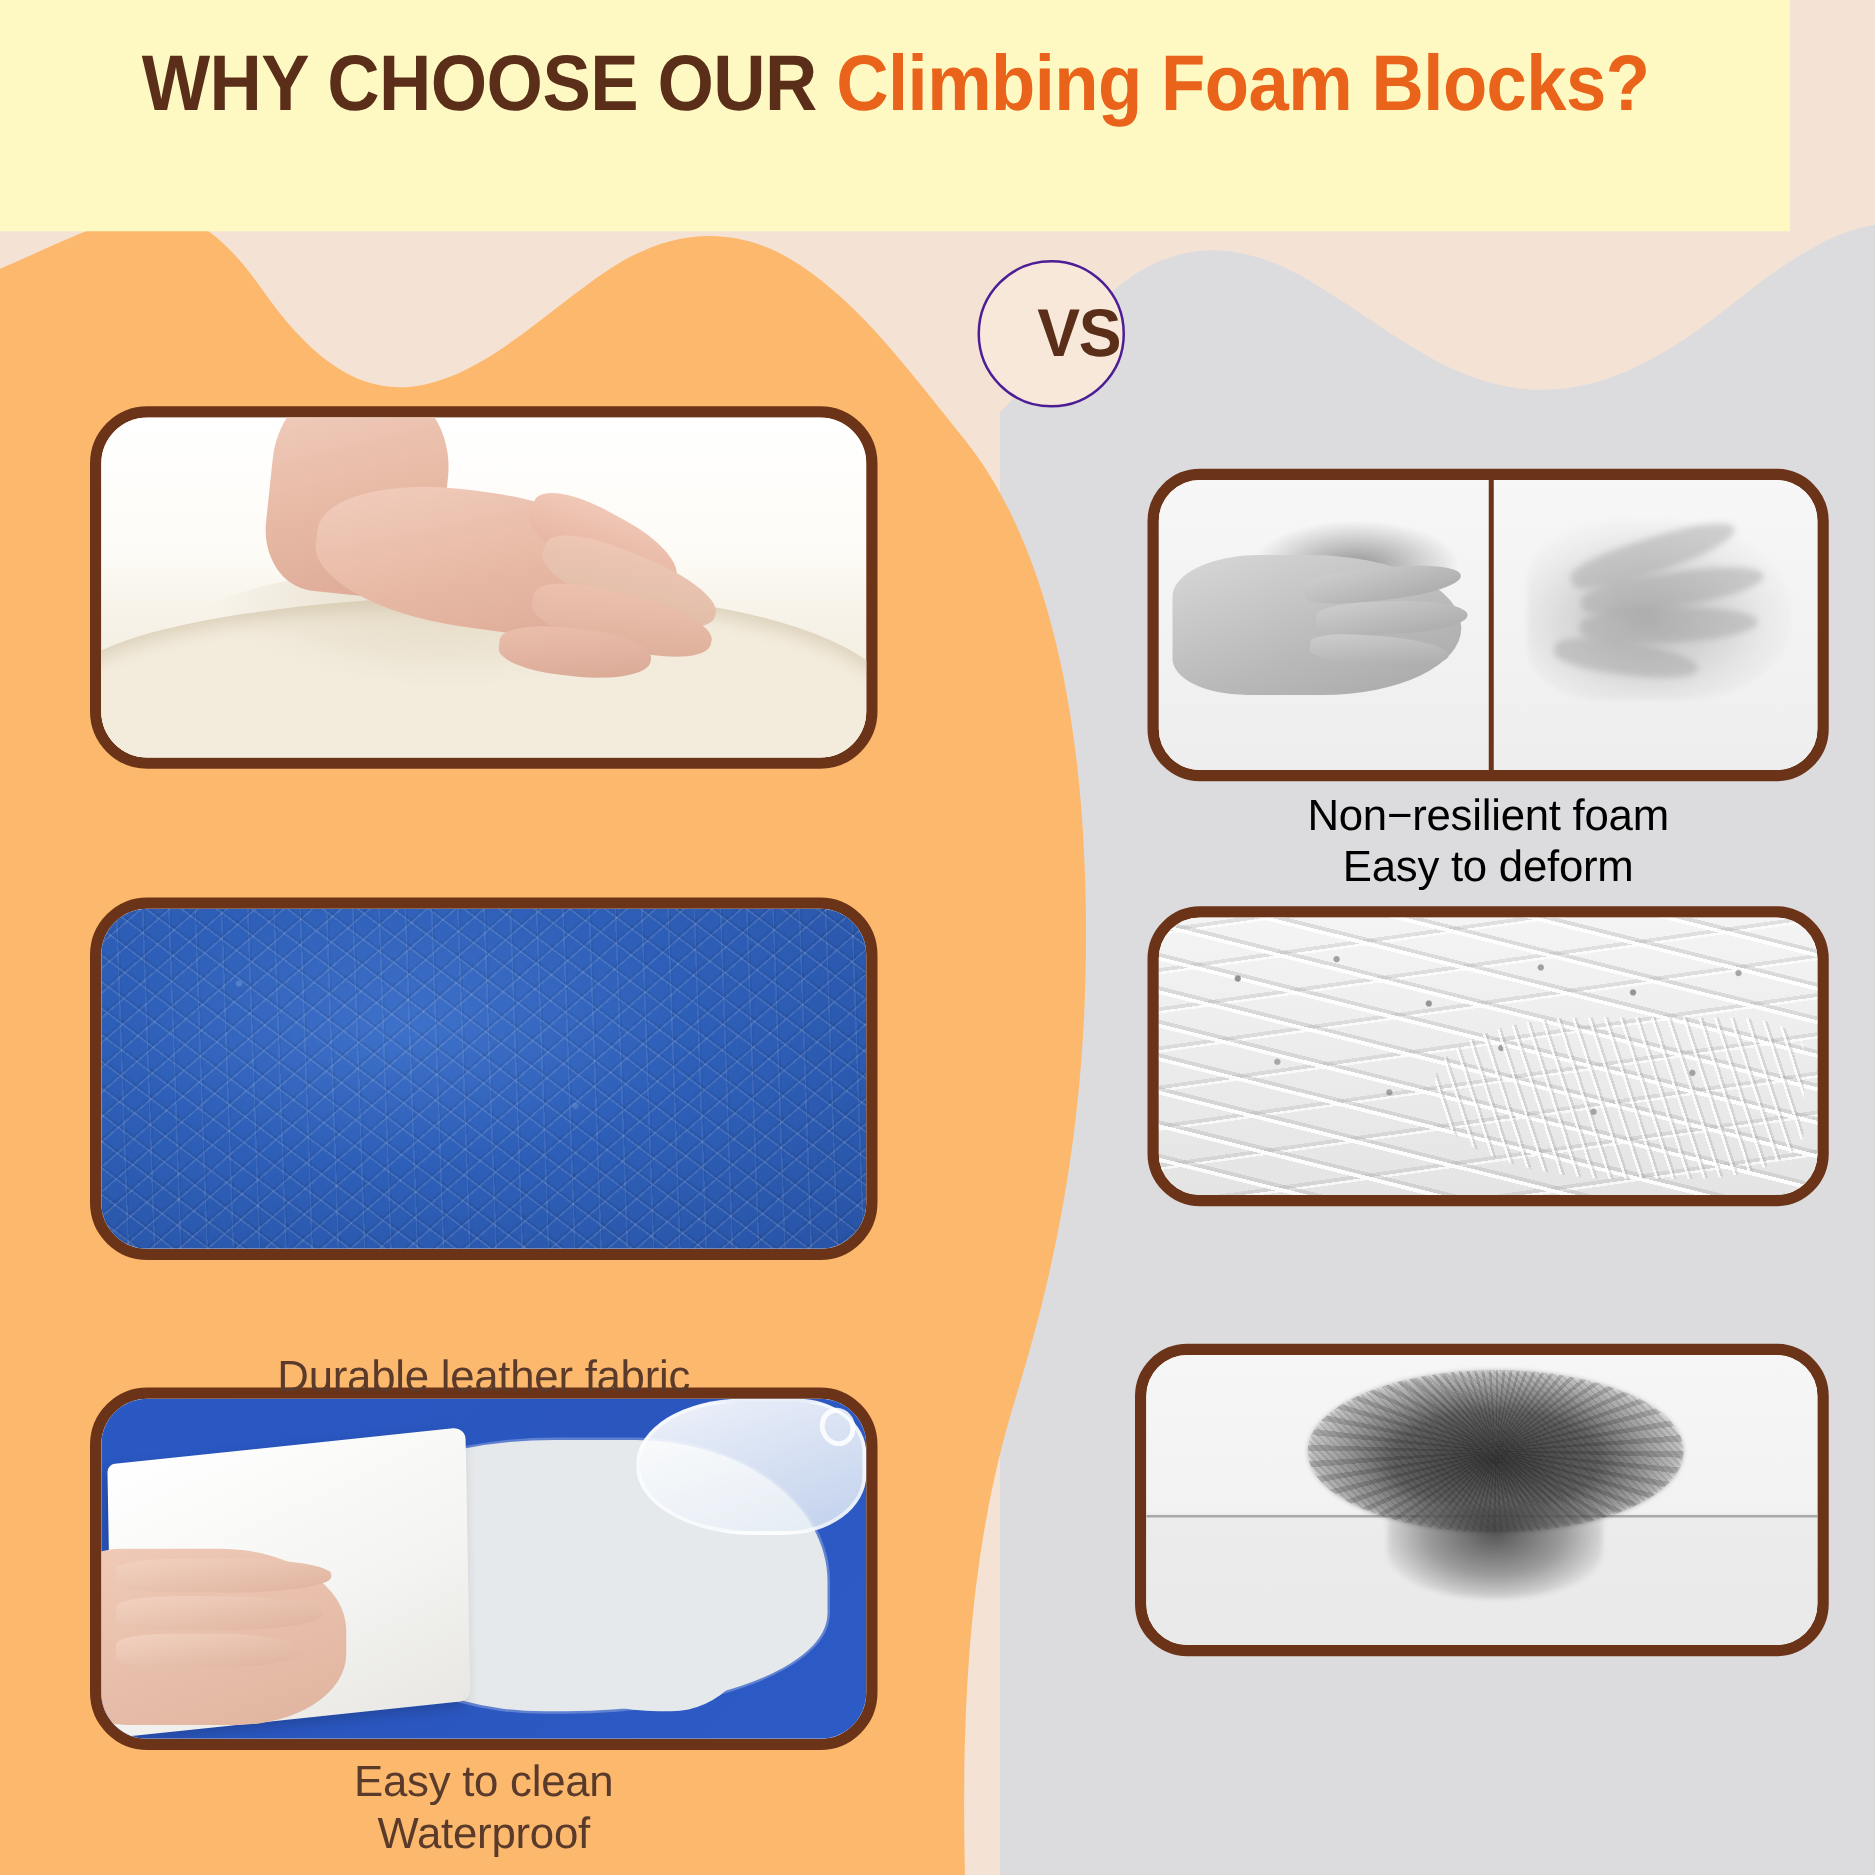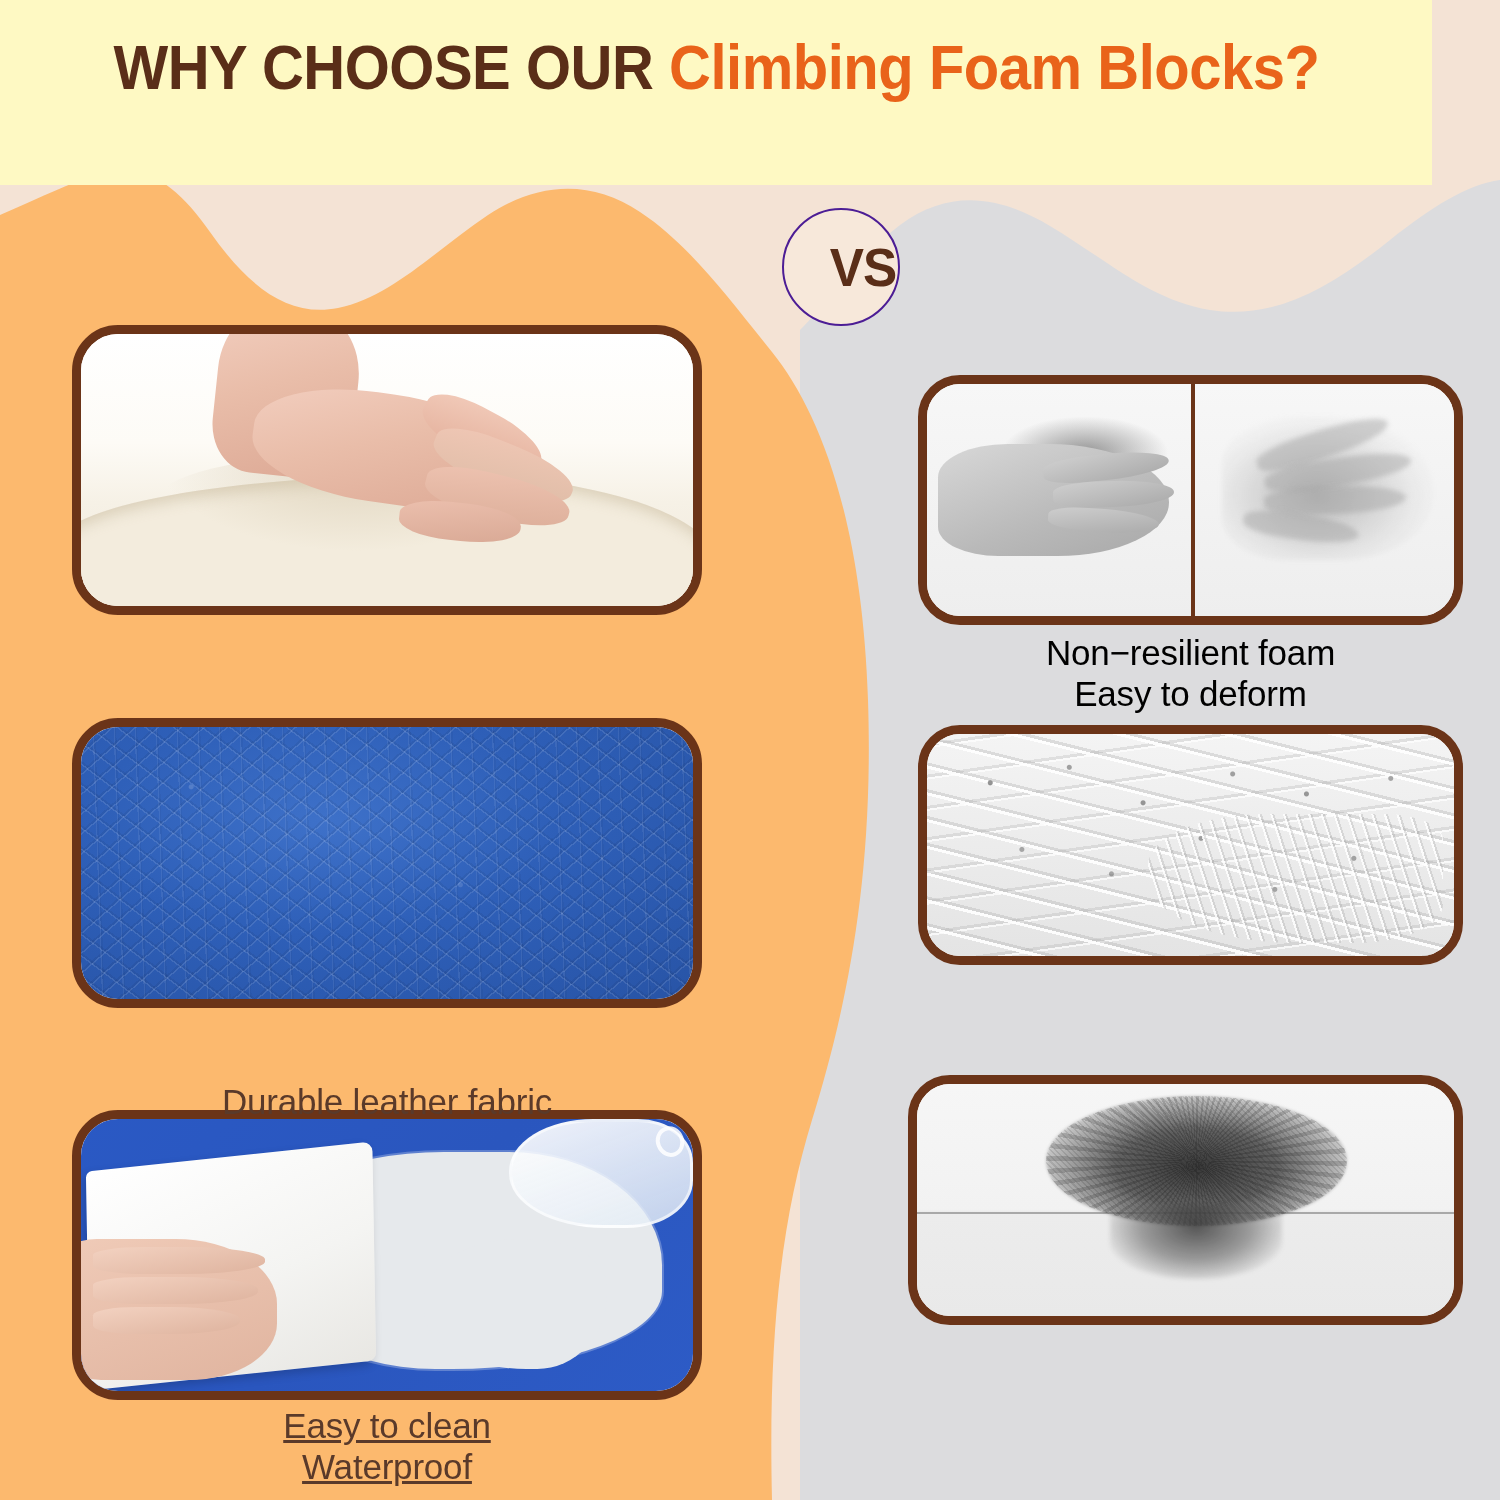--- a/index.html
+++ b/index.html
@@ -325,21 +325,21 @@
       <div class="jar">
         <div class="jar-rim"></div>
       </div>
       <div class="cloth"></div>
       <div class="hand2"></div>
       <div class="fgr fgr1"></div>
       <div class="fgr fgr2"></div>
       <div class="fgr fgr3"></div>
     </div>
   </div>
-  <div class="caption" style="left:72px; top:1406px; width:630px;text-decoration:underline;">Easy to clean
+  <div class="caption" style="left:72px; top:1406px; width:630px;">Easy to clean
 Waterproof</div>
 
   <div class="card narrow-radius" style="left:918px; top:375px; width:545px; height:250px;">
     <div class="art">
       <div class="gbg"></div>
       <div class="gshadow"></div>
       <div class="ghand"></div>
       <div class="ghand-f gf1"></div>
       <div class="ghand-f gf2"></div>
       <div class="ghand-f gf3"></div>

